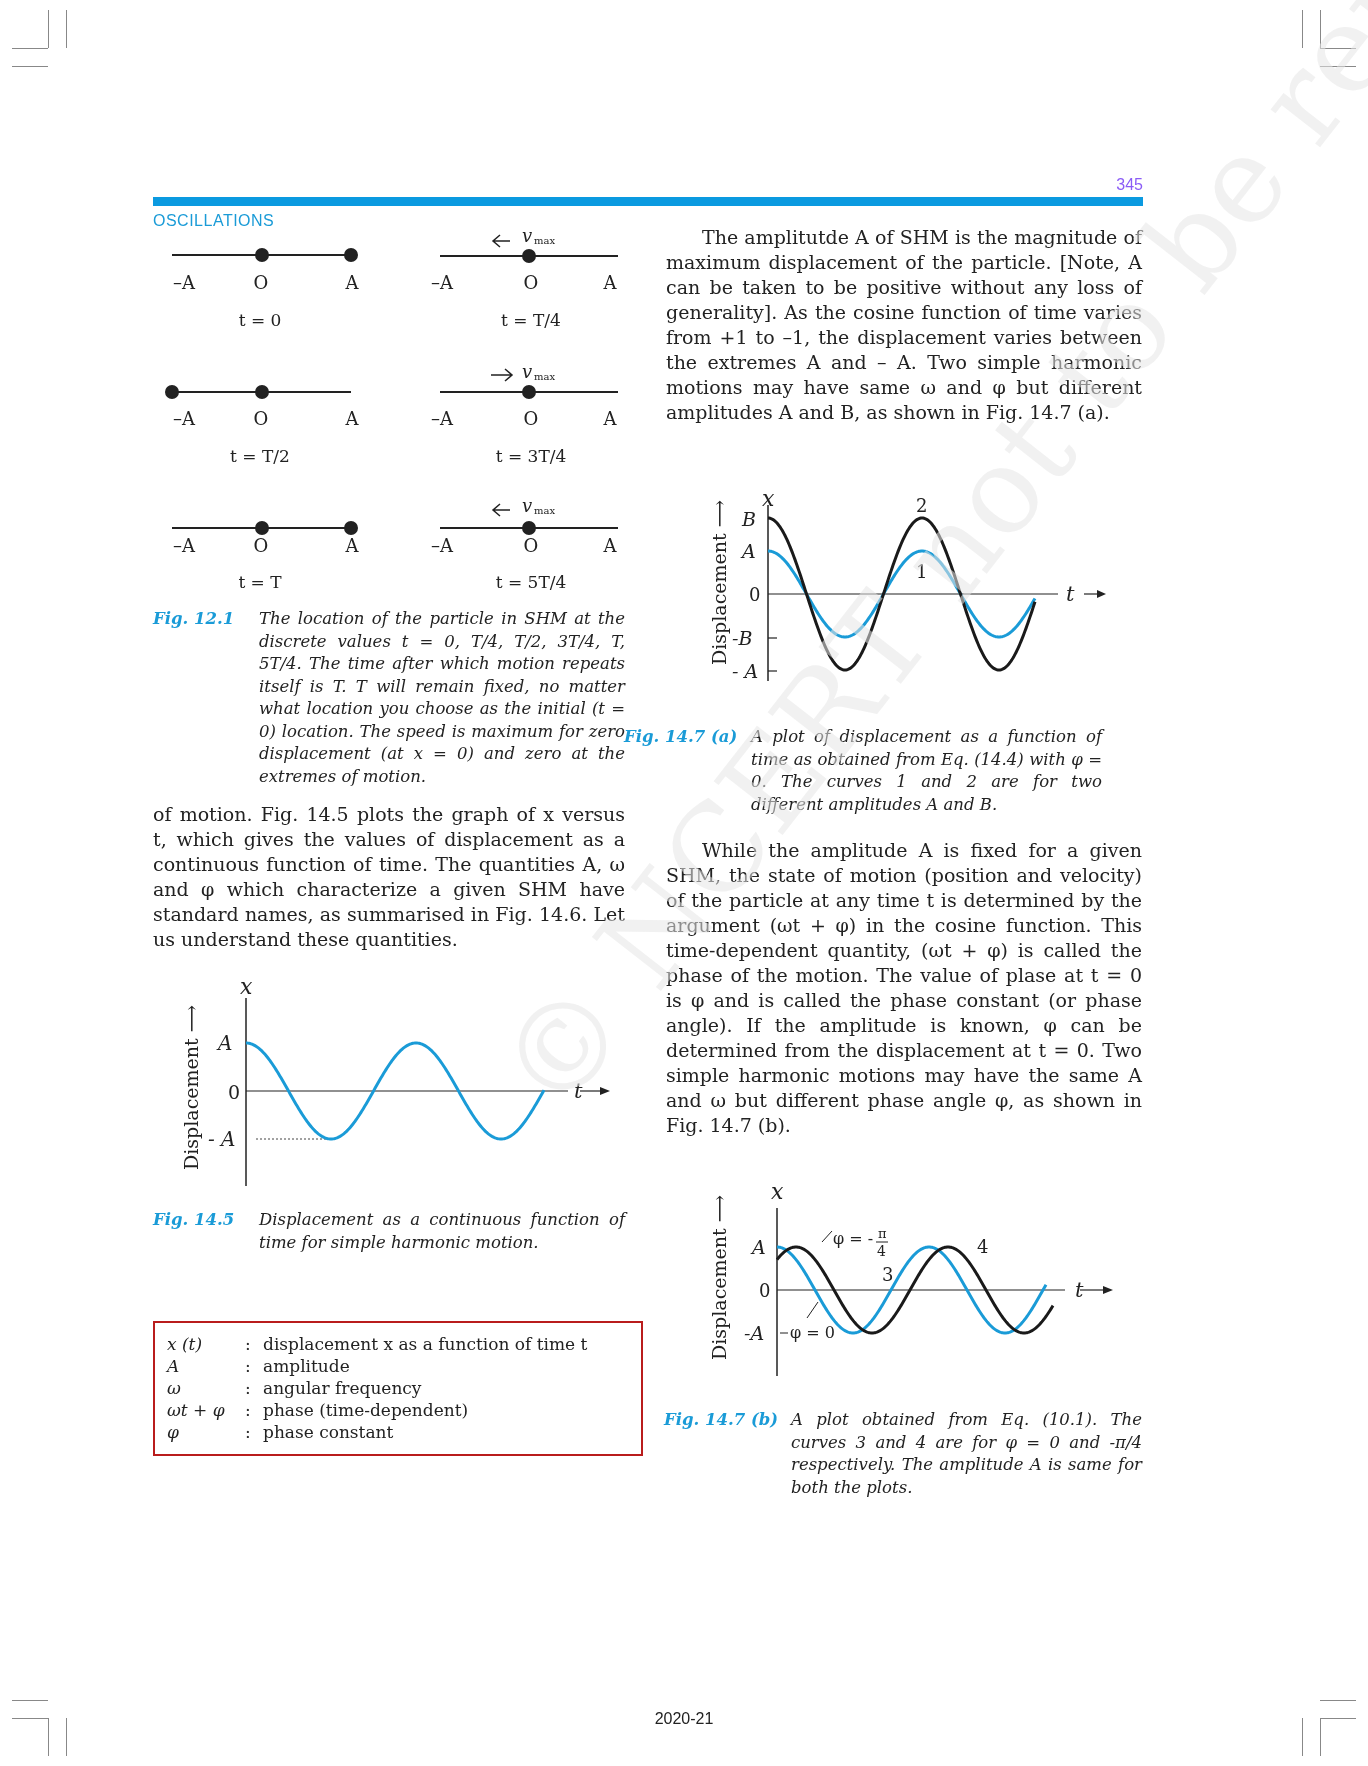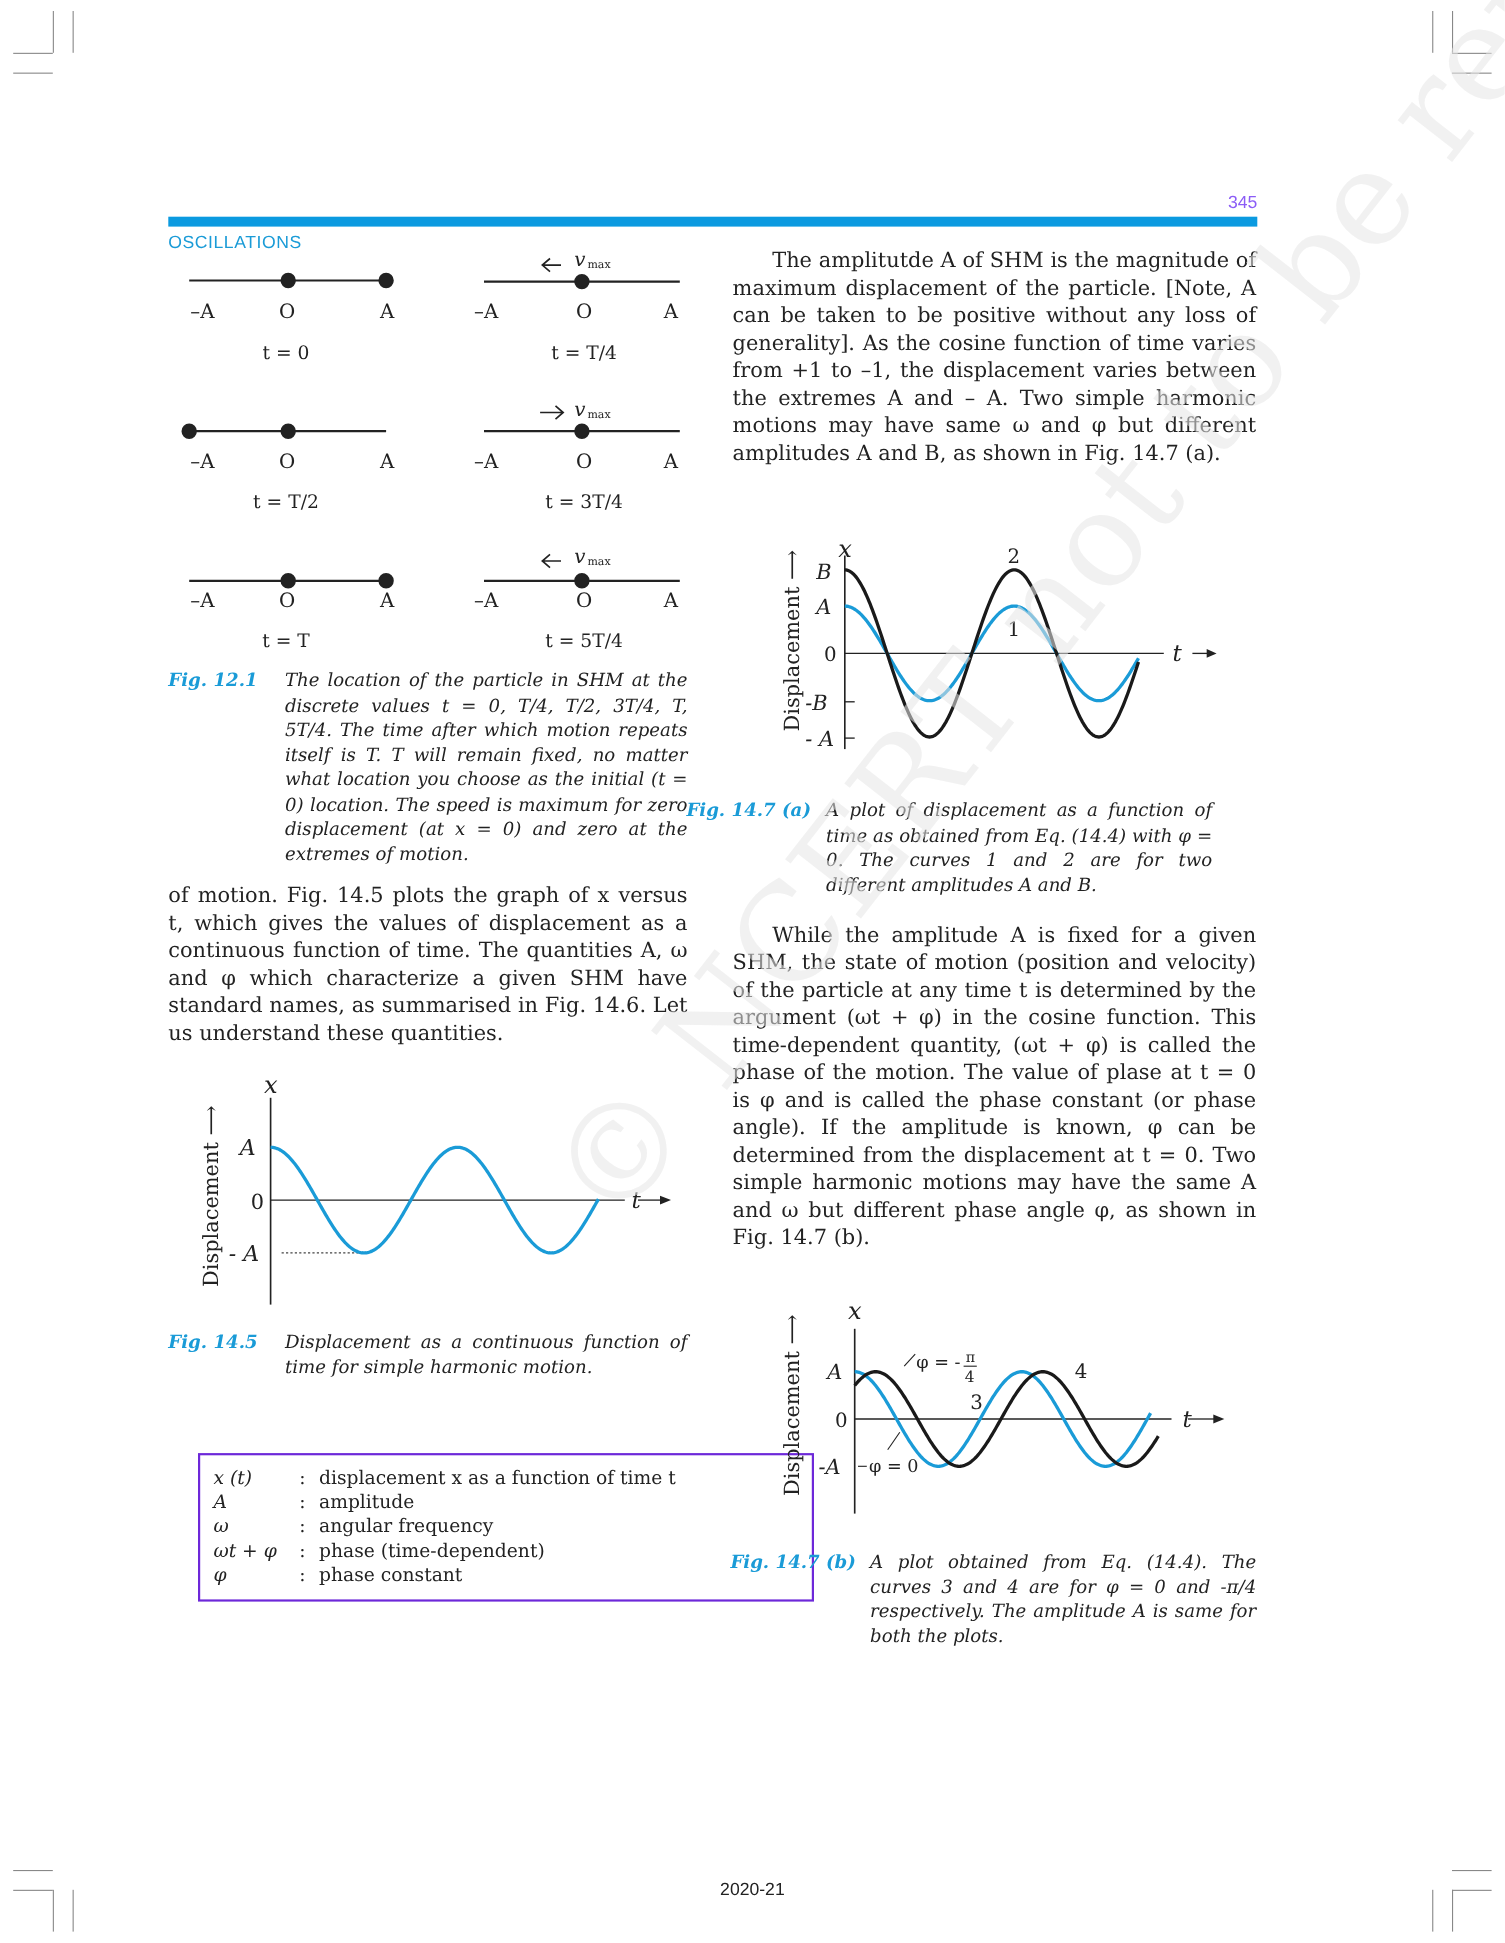--- a/index.html
+++ b/index.html
@@ -9,21 +9,21 @@
   .hdr-title{position:absolute;left:153px;top:176px;font-family:"Liberation Sans",sans-serif;font-size:16px;color:#1a9bd7;letter-spacing:0.5px;margin-top:36px;}
   .hdr-page{position:absolute;right:225px;top:176px;font-family:"Liberation Sans",sans-serif;font-size:16px;color:#8b5cf6;}
   .hdr-bar{position:absolute;left:153px;top:197px;width:990px;height:9px;background:#0b9ae0;}
   .body-text{position:absolute;font-size:19px;line-height:25px;text-align:justify;font-family:"DejaVu Serif",serif;}
   .body-text p{margin:0;text-indent:36px;}
   .body-text p.noindent{text-indent:0;}
   .cap{position:absolute;font-size:16.5px;line-height:22.5px;font-style:italic;font-family:"DejaVu Serif",serif;}
   .cap .lab{position:absolute;left:0;top:0;font-weight:bold;color:#1a9bd7;font-style:italic;}
   .cap .txt{text-align:justify;}
   .footer{position:absolute;left:0;width:1368px;top:1710px;text-align:center;font-family:"Liberation Sans",sans-serif;font-size:16px;color:#222;}
-  .symbox{position:absolute;left:153px;top:1321px;width:560px;height:135px;border:2px solid #6d28d9;box-sizing:border-box;font-size:17px;line-height:22.5px;font-family:"DejaVu Serif",serif;margin-left:27px;}
+  .symbox{position:absolute;left:153px;top:1321px;width:490px;height:135px;border:2px solid #b91c1c;box-sizing:border-box;font-size:17px;line-height:22.5px;font-family:"DejaVu Serif",serif;}
   .symrow{position:absolute;left:12px;}
   .symrow .s{position:absolute;left:0;font-style:italic;width:70px;}
   .symrow .c{position:absolute;left:78px;}
   .symrow .d{position:absolute;left:96px;white-space:nowrap;}
   svg text{font-family:"DejaVu Serif","Liberation Serif",serif;}
   .watermark{position:absolute;left:0;top:0;pointer-events:none;}
 </style>
 </head>
 <body>
 
@@ -232,21 +232,21 @@
   <line x1="176" y1="72" x2="188" y2="72" stroke="#222" stroke-width="1"></line>
   <text x="177" y="86" font-size="14" fill="#222">4</text>
   <text x="90" y="168" font-size="16" fill="#222">φ = 0</text>
   <g transform="translate(26,190) rotate(-90)">
     <text x="0" y="0" font-size="19" fill="#222">Displacement ⟶</text>
   </g>
 </svg>
 
 <div class="cap" style="left:664px;top:1409px;width:478px;">
   <span class="lab">Fig. 14.7 (b)</span>
-  <div class="txt" style="margin-left:127px;">A plot obtained from Eq. (14.4). The curves 3 and 4 are for φ = 0 and -π/4 respectively. The amplitude A is same for both the plots.</div>
+  <div class="txt" style="margin-left:127px;">A plot obtained from Eq. (10.1). The curves 3 and 4 are for φ = 0 and -π/4 respectively. The amplitude A is same for both the plots.</div>
 </div>
 
 <svg class="watermark" width="1368" height="1766">
   <g transform="translate(560,1120) rotate(-52)" fill="none">
     <text x="0" y="0" font-size="120" fill="#e6e6e6" font-family="Liberation Sans, sans-serif" opacity="0.55">© NCERT not to be republished</text>
   </g>
 </svg>
 
 <div class="footer">2020-21</div>
 

